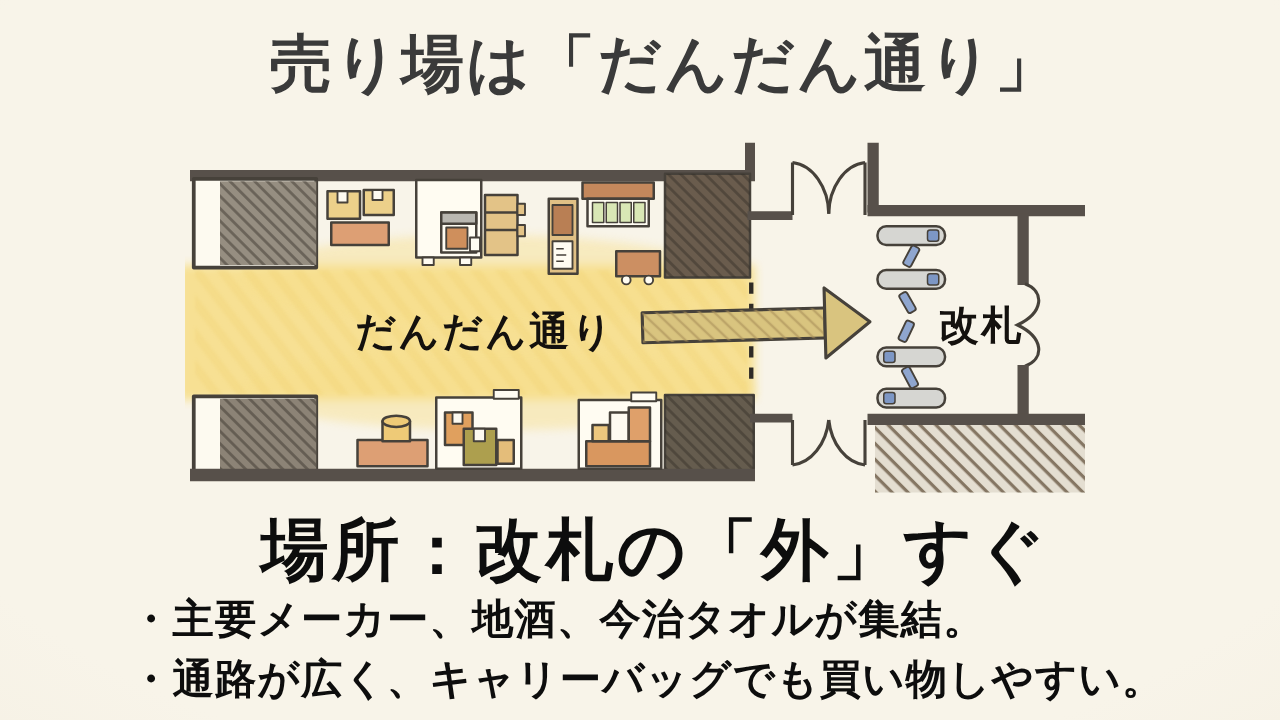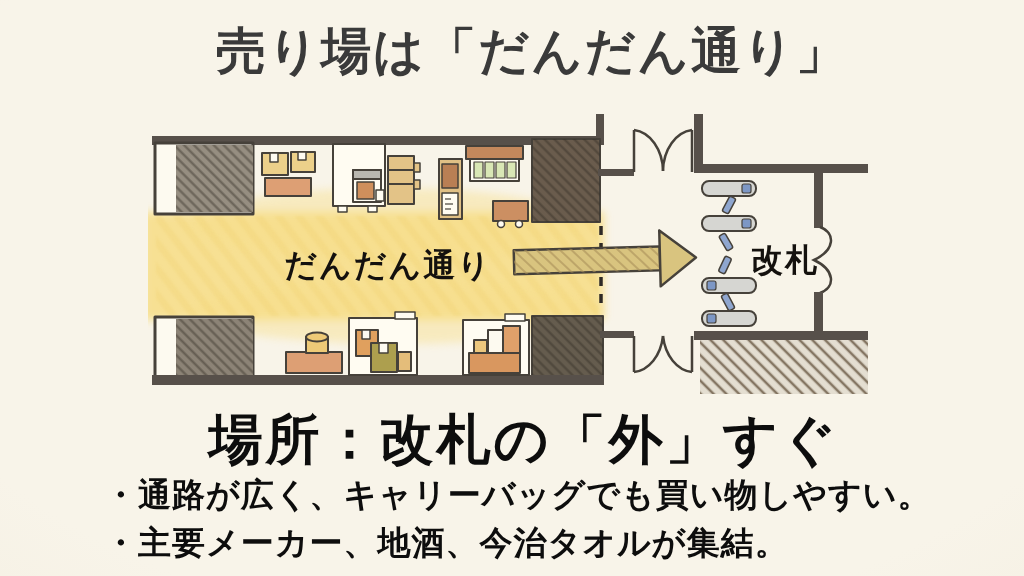--- a/index.html
+++ b/index.html
@@ -223,17 +223,17 @@
       </g>
 
       <text x="240" y="162" font-size="32" text-anchor="middle">だんだん通り</text>
       <text x="637" y="157" font-size="32" text-anchor="middle">改札</text>
     </svg>
   </div>
 
   <h2 class="subtitle">場所：改札の「外」すぐ</h2>
 
   <div class="bullets">
+    <p>・主要メーカー、地酒、今治タオルが集結。</p>
     <p>・通路が広く、キャリーバッグでも買い物しやすい。</p>
-    <p>・主要メーカー、地酒、今治タオルが集結。</p>
   </div>
 
 </div>
 
 </body></html>

